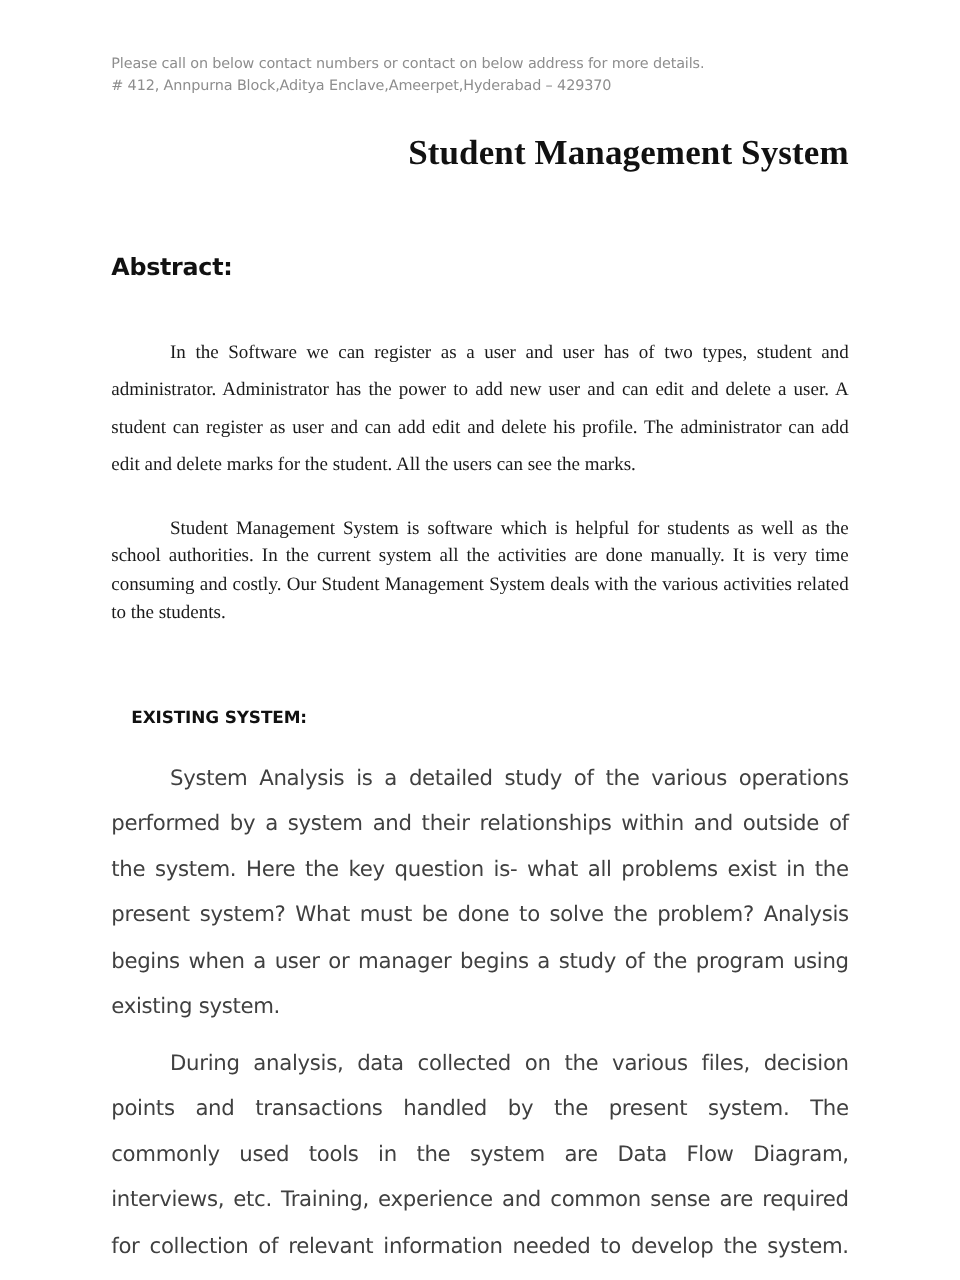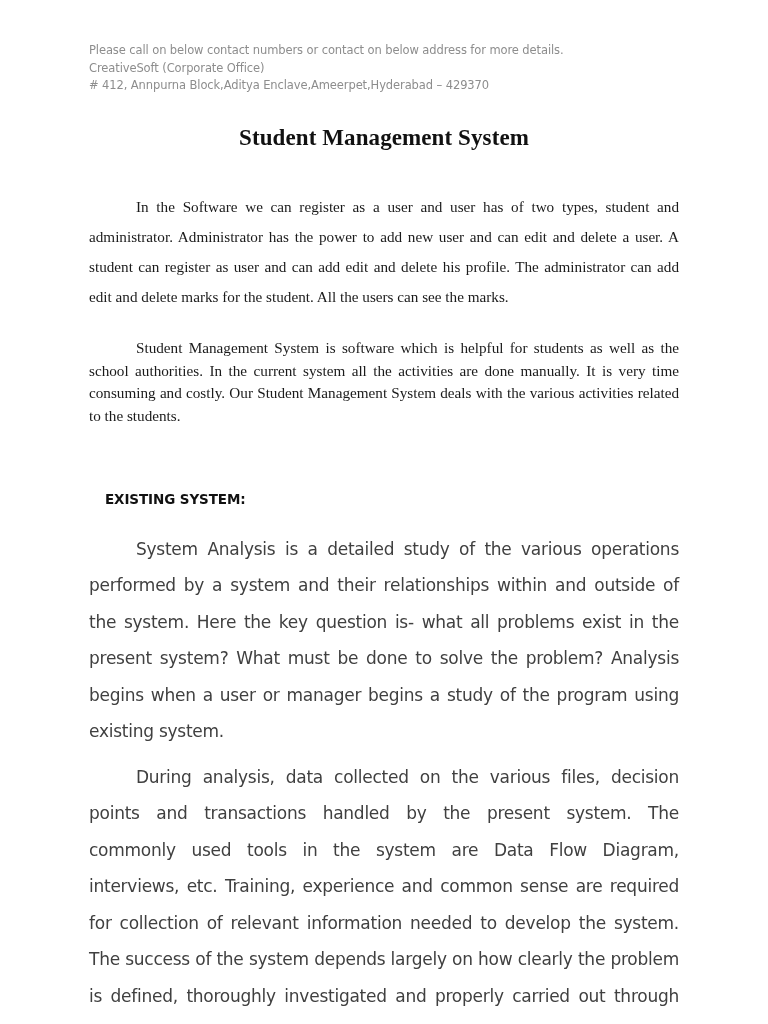--- a/index.html
+++ b/index.html
@@ -40,24 +40,24 @@
     letter-spacing: -0.1px;
   }
   .contact-line {
     white-space: nowrap;
   }
 
   
   .doc-title {
     margin: 0;
     padding: 0;
-    text-align: center;
+    text-align: right;
     font-family: "Liberation Serif", serif;
     font-weight: bold;
-    font-size: 23px;
+    font-size: 28px;
     line-height: 1.2;
     color: #111111;
     margin-top: 29px;
     letter-spacing: 0.1px;
   }
 
   
   .heading-abstract {
     margin: 0;
     padding: 0;
@@ -120,26 +120,26 @@
   }
 </style>
 </head>
 <body>
 
 <div class="page">
   <div class="content">
 
     <div class="contact-block">
       <div class="contact-line">Please call on below contact numbers or contact on below address for more details.</div>
-      <div class="contact-line">CreativeSoft (Corporate Office)</div>
       <div class="contact-line"># 412, Annpurna Block,Aditya Enclave,Ameerpet,Hyderabad – 429370</div>
     </div>
 
     <h1 class="doc-title">Student Management System</h1>
 
+    <h2 class="heading-abstract">Abstract:</h2>
 
     <p class="para para-serif loose">In the Software we can register as a user and user has of two types, student and administrator. Administrator has the power to add new user and can edit and delete a user. A student can register as user and can add edit and delete his profile. The administrator can add edit and delete marks for the student. All the users can see the marks.</p>
 
     <p class="para para-serif tight">Student Management System is software which is helpful for students as well as the school authorities. In the current system all the activities are done manually. It is very time consuming and costly. Our Student Management System deals with the various activities related to the students.</p>
 
     <h2 class="heading-existing">EXISTING SYSTEM:</h2>
 
     <p class="para para-sans first">System Analysis is a detailed study of the various operations performed by a system and their relationships within and outside of the system. Here the key question is- what all problems exist in the present system? What must be done to solve the problem? Analysis begins when a user or manager begins a study of the program using existing system.</p>
 
     <p class="para para-sans next">During analysis, data collected on the various files, decision points and transactions handled by the present system. The commonly used tools in the system are Data Flow Diagram, interviews, etc. Training, experience and common sense are required for collection of relevant information needed to develop the system. The success of the system depends largely on how clearly the problem is defined, thoroughly investigated and properly carried out through the choice of solution. A good analysis model should provide not only the mechanisms of problem understanding but also the  frame work of the solution. Thus it should be studied thoroughly by</p>

